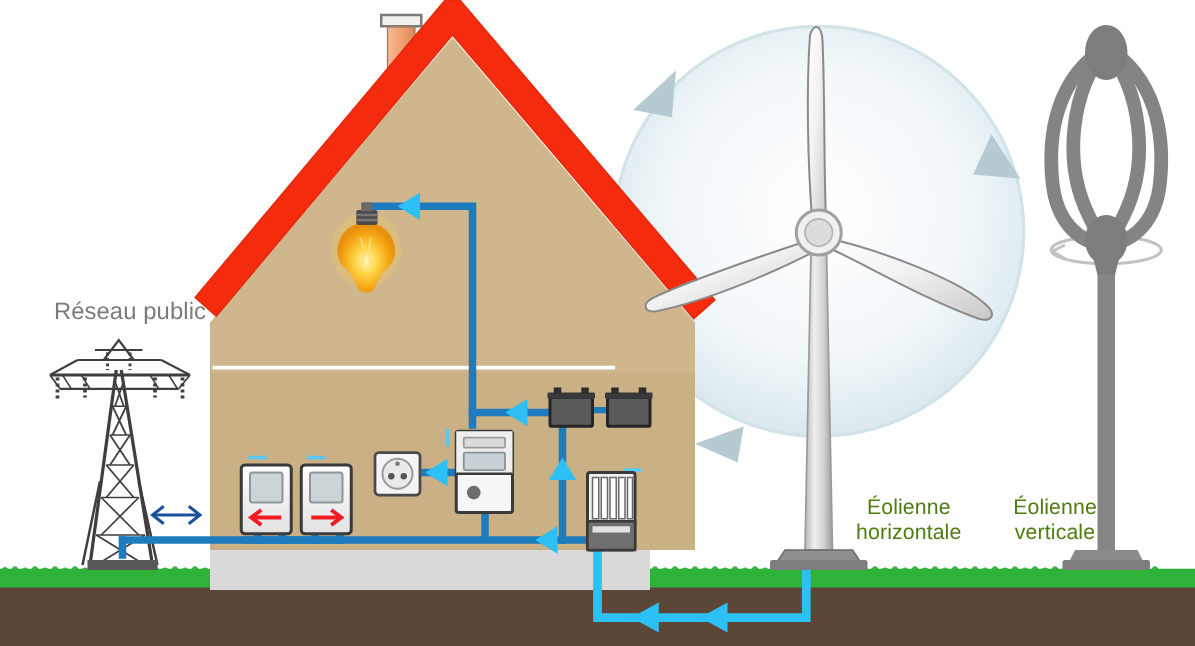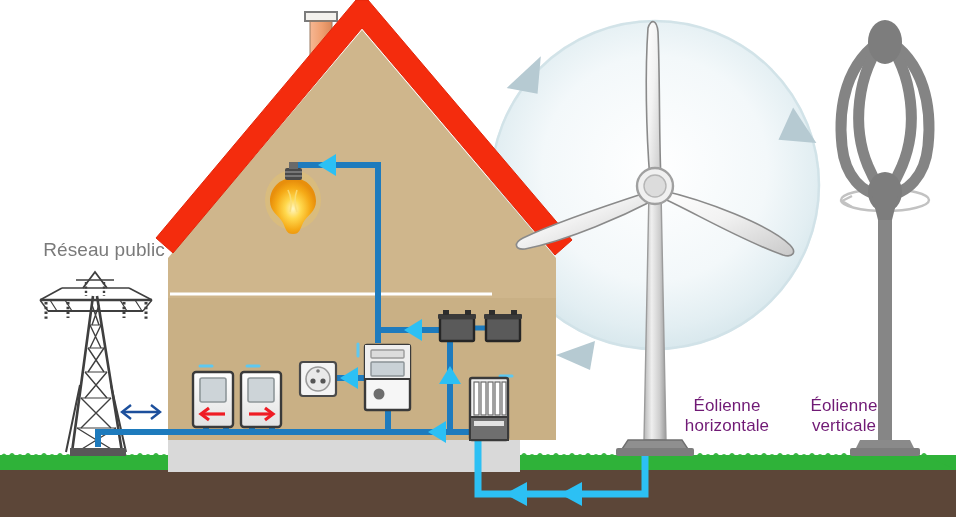--- a/index.html
+++ b/index.html
@@ -1,20 +1,20 @@
 <!DOCTYPE html>
 <html><head>
 <meta charset="utf-8">
 <style>
   html,body{margin:0;padding:0;background:#fff;}
   body{width:956px;height:517px;overflow:hidden;
        font-family:"Liberation Sans","DejaVu Sans",sans-serif;}
   #stage{position:relative;width:956px;height:517px;background:#ffffff;overflow:hidden;}
   #stage svg{position:absolute;left:0;top:0;}
-  .lbl{position:absolute;color:#701a75;font-size:17px;line-height:20px;
+  .lbl{position:absolute;color:#4d7c0f;font-size:17px;line-height:20px;
        text-align:center;white-space:pre-line;letter-spacing:.1px;}
   #lbl-reseau{left:14px;top:240px;width:180px;font-size:19px;color:#7a7a7a;}
   #lbl-hori{left:668px;top:396px;width:118px;}
   #lbl-vert{left:788px;top:396px;width:112px;}
 </style>
 </head>
 <body>
 
 <div id="stage">
 

